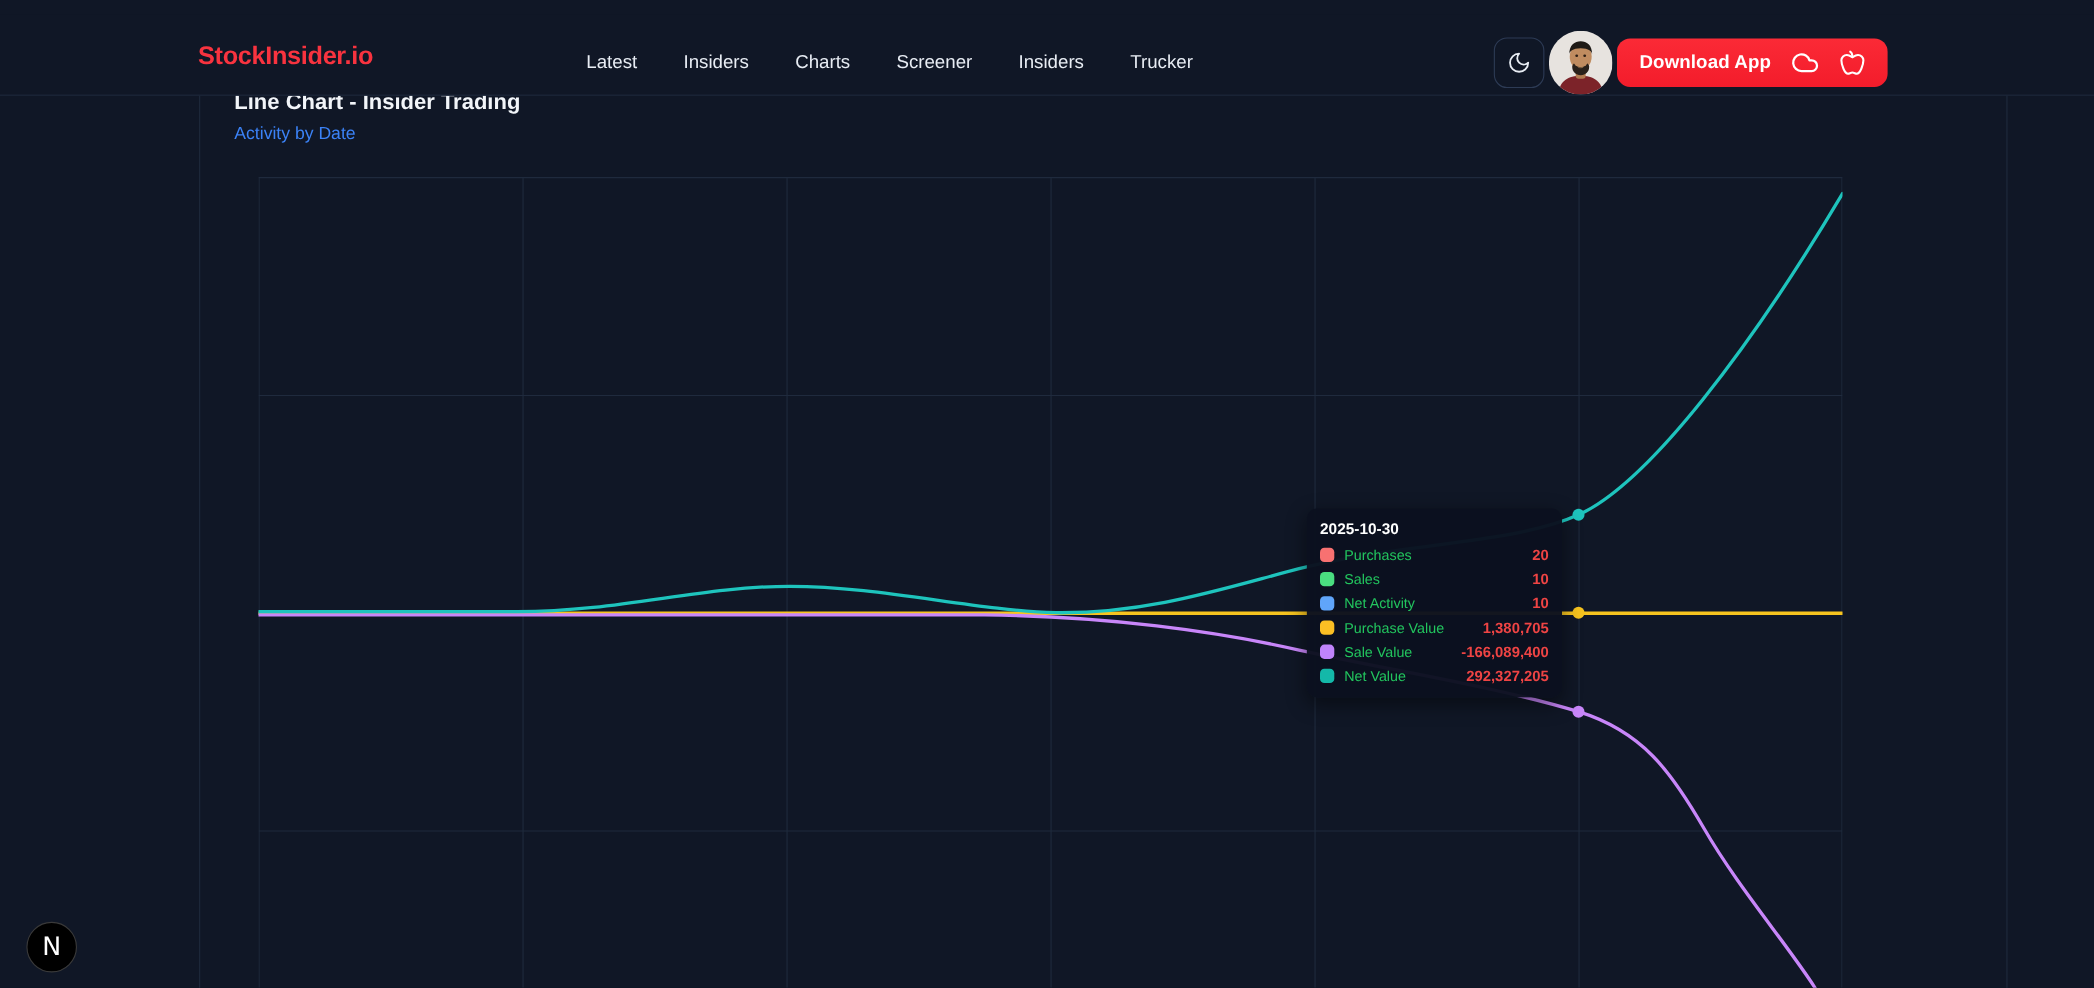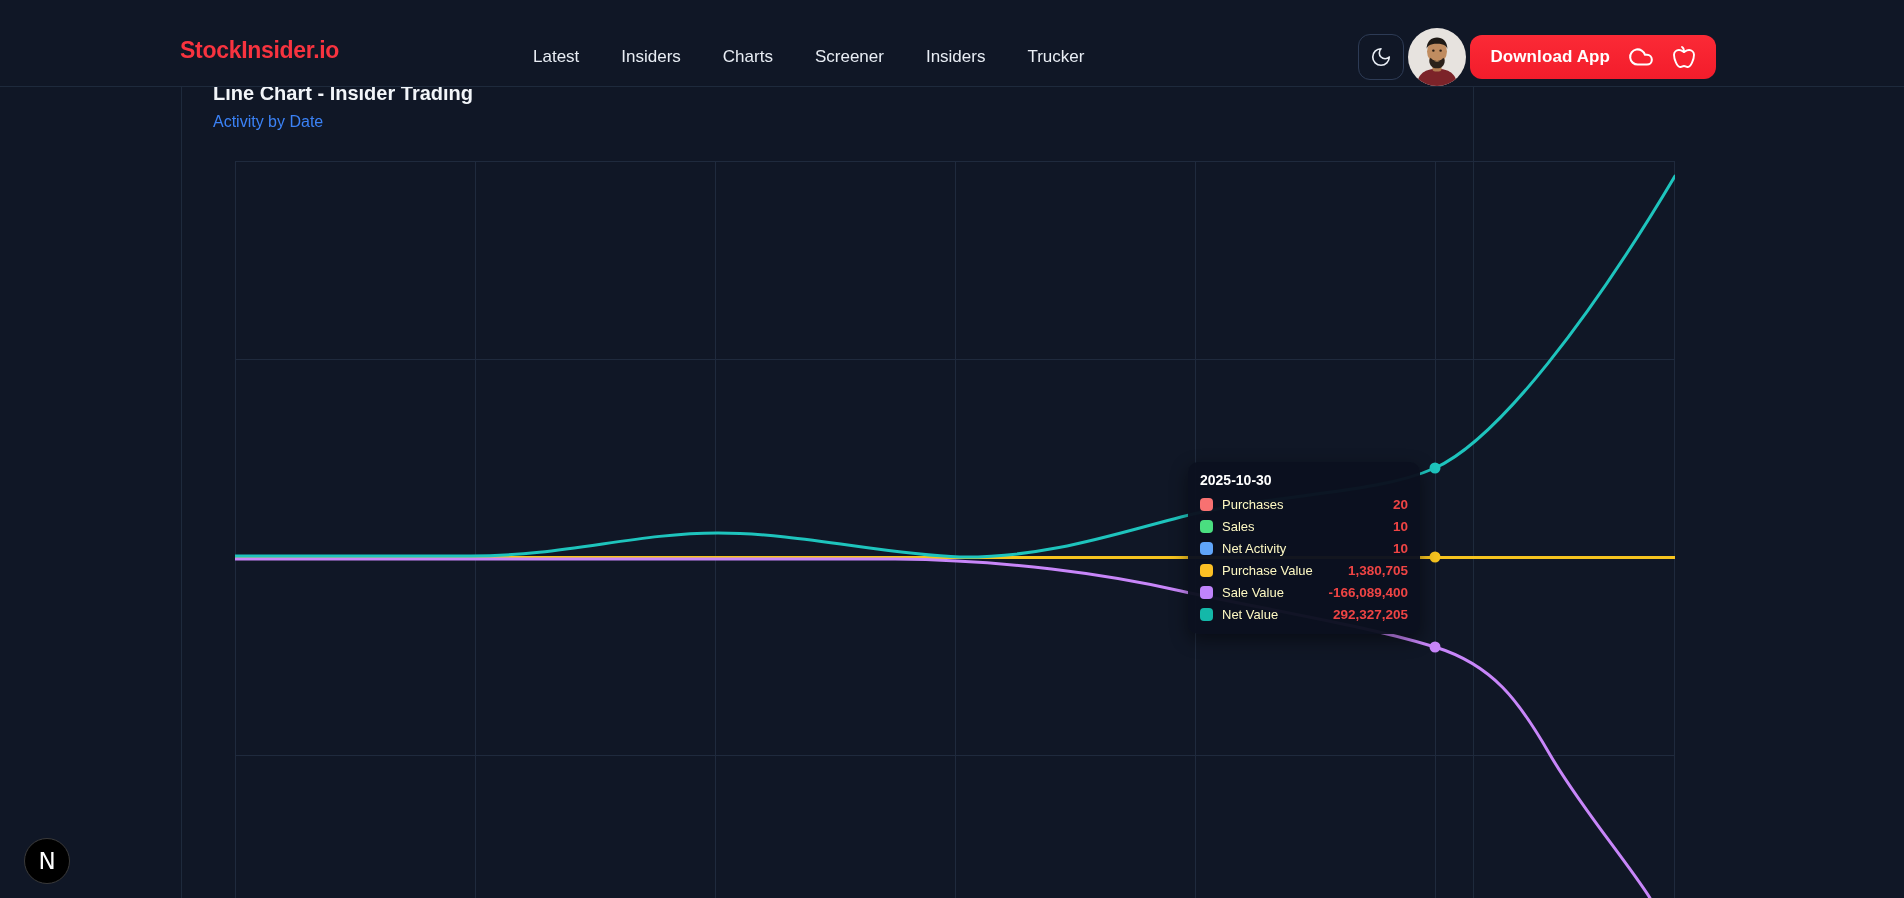--- a/index.html
+++ b/index.html
@@ -18,36 +18,36 @@
   .theme-btn{width:46px;height:46px;border-radius:12px;border:1px solid #2d3b55;background:transparent;
     display:flex;align-items:center;justify-content:center;cursor:pointer;}
   .avatar{width:58px;height:58px;border-radius:50%;overflow:hidden;cursor:pointer;flex:0 0 auto;}
   .dl-btn{height:44px;border-radius:12px;background:linear-gradient(180deg,#fb2a36,#f31c2b);
     display:flex;align-items:center;gap:18px;padding:0 20px;border:none;cursor:pointer;}
   .dl-btn span{color:#fff;font-size:17px;font-weight:700;letter-spacing:0.1px;}
   .icon-stroke{stroke:#fff;fill:none;stroke-width:1.9;stroke-linecap:round;stroke-linejoin:round;}
   .moon-stroke{stroke:#e8edf4;fill:none;stroke-width:1.8;stroke-linecap:round;stroke-linejoin:round;}
 
   
-  .card{position:absolute;left:181px;top:74px;width:1293px;bottom:0;
+  .card{position:absolute;left:181px;top:74px;width:1644px;bottom:0;
     border-left:1px solid #1e2a3c;border-right:1px solid #1e2a3c;background:#101726;}
   .card-head{position:absolute;left:31px;top:8px;}
   .card-title{font-size:20px;font-weight:700;color:#f2f5f9;}
   .card-sub{font-size:16px;color:#3b82f6;margin-top:8px;}
   .plot{position:absolute;left:53px;top:87px;width:1440px;height:737px;cursor:crosshair;}
   .plot svg{display:block;}
 
   
   .tooltip{position:absolute;left:1188px;top:462px;width:232px;z-index:40;
     background:rgba(11,17,31,0.97);border-radius:10px;padding:10px 12px 9px 12px;
     box-shadow:0 6px 18px rgba(0,0,0,0.45);}
   .tt-date{font-size:14px;font-weight:700;color:#ffffff;margin-bottom:5px;}
   .tt-row{display:flex;align-items:center;height:22px;}
   .tt-swatch{width:13px;height:13px;border-radius:4px;margin-right:9px;flex:0 0 auto;}
-  .tt-label{font-size:13px;color:#fef9c3;white-space:nowrap;}
+  .tt-label{font-size:13px;color:#22c55e;white-space:nowrap;}
   .tt-value{margin-left:auto;font-size:13.5px;font-weight:700;color:#ef4444;white-space:nowrap;}
 
   
   .dev-badge{position:absolute;left:24px;top:838px;width:46px;height:46px;border-radius:50%;
     background:#000;border:1px solid #3a3a3a;display:flex;align-items:center;justify-content:center;
     color:#fff;font-size:23px;font-weight:500;cursor:pointer;z-index:50;
     font-family:"DejaVu Sans",sans-serif;}
 </style>
 </head>
 <body>

